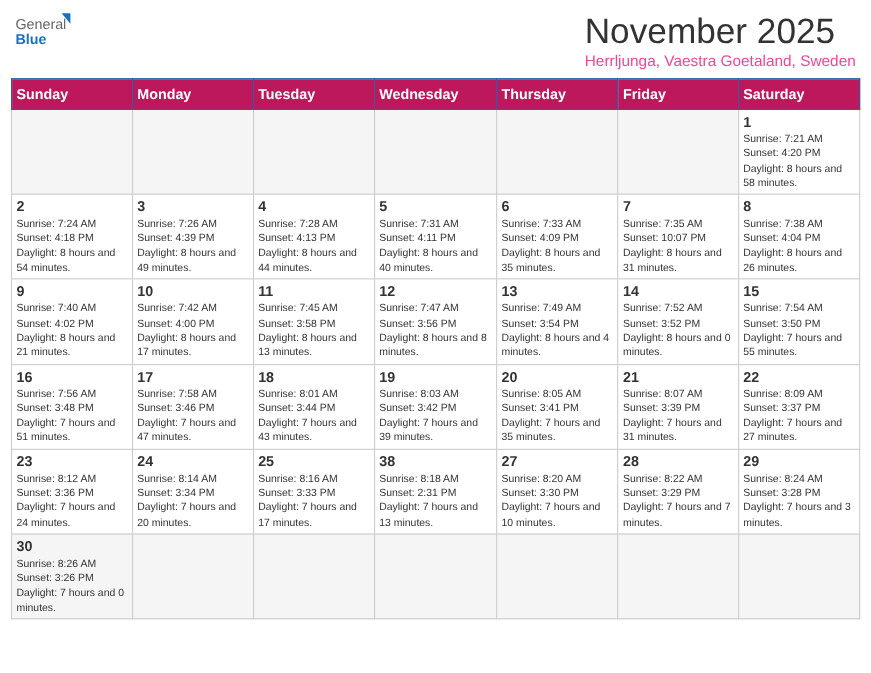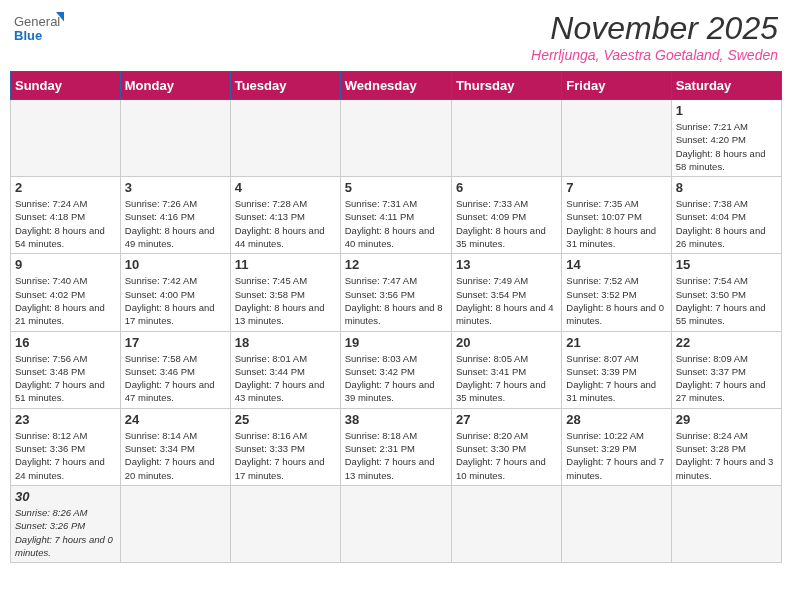--- a/index.html
+++ b/index.html
@@ -16,22 +16,21 @@
       align-items: flex-start;
       margin-bottom: 8px;
       padding: 0 4px;
     }
     .logo {
       display: flex;
       align-items: flex-end;
       gap: 4px;
     }
     .title-area {
-      text-align: right;
-      font-style: italic;
+      text-align: left;
     }
     .month-title {
       font-size: 32px;
       color: #333;
       font-weight: normal;
     }
     .subtitle {
       font-size: 14px;
       color: #ec4899;
     }
@@ -70,21 +69,20 @@
       display: block;
       margin-bottom: 2px;
     }
     .day-info {
       font-size: 9.5px;
       color: #333;
       line-height: 1.4;
     }
     .last-row td {
       background: #f5f5f5 !important;
-      font-style: italic;
     }
   </style>
 </head>
 <body>
 
 <div class="header-area">
   <div class="logo">
   <svg width="50" height="40" viewBox="0 0 50 40">
     <text x="0" y="16" font-size="13" fill="#666" font-family="Arial">General</text>
     <text x="0" y="30" font-size="13" fill="#1a6fc4" font-family="Arial" font-weight="bold">Blue</text>
@@ -128,21 +126,21 @@
       </td>
     </tr>
 
     <tr>
       <td>
         <span class="day-number">2</span>
         <div class="day-info">Sunrise: <span>7:24 AM</span><br>Sunset: <span>4:18 PM</span><br>Daylight: <span>8 hours and 54 minutes.</span></div>
       </td>
       <td>
         <span class="day-number">3</span>
-        <div class="day-info">Sunrise: <span>7:26 AM</span><br>Sunset: <span>4:16 PM</span><br>Daylight: <span>8 hours and 49 minutes.</span></div>
+        <div class="day-info">Sunrise: <span>7:26 AM</span><br>Sunset: <span>4:39 PM</span><br>Daylight: <span>8 hours and 49 minutes.</span></div>
       </td>
       <td>
         <span class="day-number">4</span>
         <div class="day-info">Sunrise: <span>7:28 AM</span><br>Sunset: <span>4:13 PM</span><br>Daylight: <span>8 hours and 44 minutes.</span></div>
       </td>
       <td>
         <span class="day-number">5</span>
         <div class="day-info">Sunrise: <span>7:31 AM</span><br>Sunset: <span>4:11 PM</span><br>Daylight: <span>8 hours and 40 minutes.</span></div>
       </td>
       <td>
@@ -237,21 +235,21 @@
       <td>
         <span class="day-number">38</span>
         <div class="day-info">Sunrise: <span>8:18 AM</span><br>Sunset: <span>2:31 PM</span><br>Daylight: <span>7 hours and 13 minutes.</span></div>
       </td>
       <td>
         <span class="day-number">27</span>
         <div class="day-info">Sunrise: <span>8:20 AM</span><br>Sunset: <span>3:30 PM</span><br>Daylight: <span>7 hours and 10 minutes.</span></div>
       </td>
       <td>
         <span class="day-number">28</span>
-        <div class="day-info">Sunrise: <span>10:22 AM</span><br>Sunset: <span>3:29 PM</span><br>Daylight: <span>7 hours and 7 minutes.</span></div>
+        <div class="day-info">Sunrise: <span>8:22 AM</span><br>Sunset: <span>3:29 PM</span><br>Daylight: <span>7 hours and 7 minutes.</span></div>
       </td>
       <td>
         <span class="day-number">29</span>
         <div class="day-info">Sunrise: <span>8:24 AM</span><br>Sunset: <span>3:28 PM</span><br>Daylight: <span>7 hours and 3 minutes.</span></div>
       </td>
     </tr>
 
     <tr class="last-row">
       <td>
         <span class="day-number">30</span>

